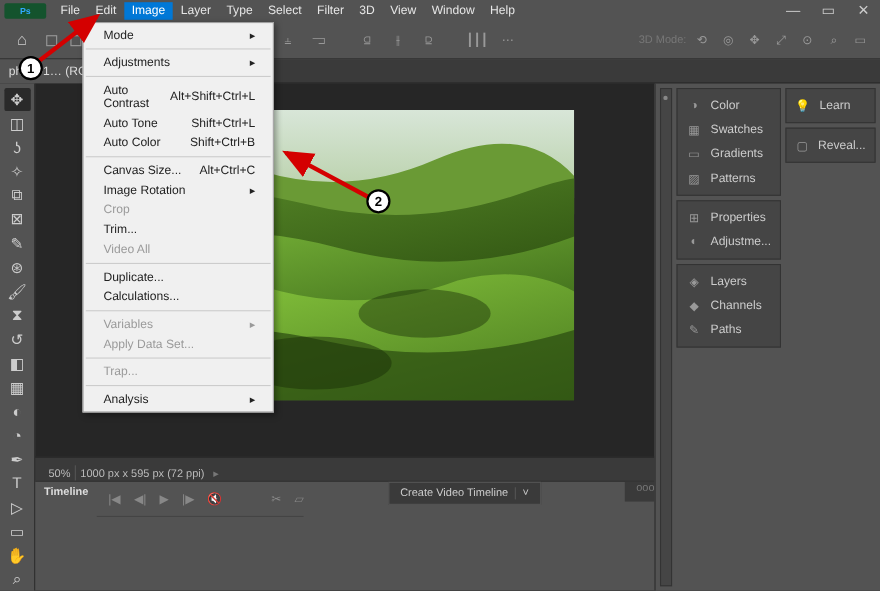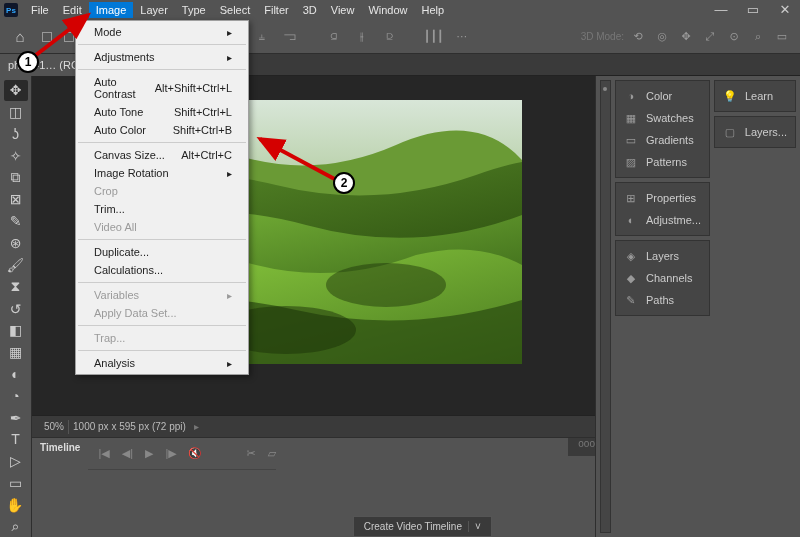--- a/index.html
+++ b/index.html
@@ -1,45 +1,45 @@
 <!DOCTYPE html>
 <html><head>
 <meta charset="utf-8">
 <style>
 *{margin:0;padding:0;box-sizing:border-box;font-family:"Segoe UI",Arial,sans-serif;user-select:none}
 body{background:#535353;width:800px;height:537px;overflow:hidden;font-size:11px;color:#e6e6e6;position:relative}
 .menubar{height:20px;background:#535353;display:flex;align-items:center;padding-left:4px}
-.ps-logo{width:14px;height:14px;background:#0f172a;border-radius:2px;display:flex;align-items:center;justify-content:center;color:#31a8ff;font-size:8px;font-weight:700;margin-right:6px}
+.ps-logo{width:38px;height:14px;background:#14532d;border-radius:2px;display:flex;align-items:center;justify-content:center;color:#31a8ff;font-size:8px;font-weight:700;margin-right:6px}
 .menubar .mi{padding:2px 7px;cursor:pointer;color:#e6e6e6}
 .menubar .mi.highlighted{background:#0078d7;color:#fff}
 .win-controls{position:absolute;right:8px;top:2px;display:flex;gap:18px}
 .win-controls span{width:14px;height:14px;display:flex;align-items:center;justify-content:center;font-size:13px;color:#ccc;cursor:pointer}
 .options-bar{height:34px;background:#535353;border-bottom:1px solid #2e2e2e;display:flex;align-items:center;padding-left:6px;gap:8px}
 .home-btn{width:28px;height:24px;display:flex;align-items:center;justify-content:center;cursor:pointer;color:#ccc;font-size:15px}
 .opt-checkbox{width:10px;height:10px;border:1px solid #999;display:inline-block;margin-right:4px}
 .options-bar .grp{display:flex;align-items:center;gap:6px;color:#ccc}
 .icon-btn{width:20px;height:20px;display:flex;align-items:center;justify-content:center;color:#999;cursor:pointer}
 .options-right{margin-left:auto;display:flex;align-items:center;gap:4px;padding-right:8px}
 .tab-bar{height:22px;background:#3a3a3a;border-bottom:1px solid #222;display:flex;align-items:center}
 .doc-tab{height:22px;background:#535353;padding:0 8px;display:flex;align-items:center;gap:6px;border-right:1px solid #222;color:#ddd}
 .doc-tab .x{color:#999;font-size:10px;cursor:pointer}
 .main-row{display:flex;height:calc(100% - 20px - 34px - 22px)}
 .toolbox{width:32px;background:#535353;border-right:1px solid #2e2e2e;display:flex;flex-direction:column;align-items:center;padding-top:4px;gap:1px}
 .tool{width:24px;height:22px;display:flex;align-items:center;justify-content:center;color:#ccc;cursor:pointer;border-radius:2px;font-size:14px}
 .tool.active{background:#2a2a2a}
 .canvas-wrap{flex:1;display:flex;flex-direction:column;background:#262626;min-width:0}
 .canvas-area{flex:1;position:relative;overflow:hidden}
 .canvas-img{position:absolute;left:44px;top:24px;width:446px;height:264px}
-.status-bar{height:22px;background:#3a3a3a;border-top:1px solid #222;display:flex;align-items:center;padding-left:12px;gap:4px;color:#bbb;font-size:10px}
+.status-bar{height:22px;background:#3a3a3a;border-top:1px solid #222;display:flex;align-items:flex-end;padding-left:12px;gap:4px;color:#bbb;font-size:10px}
 .status-bar .sep{width:1px;height:14px;background:#555}
 .timeline-panel{height:100px;background:#535353;border-top:1px solid #2e2e2e;display:flex;flex-direction:row}
 .timeline-tab{padding:4px 8px;font-size:10px;font-weight:600;color:#ddd}
 .timeline-controls{height:32px;display:flex;align-items:center;padding-left:10px;gap:12px;border-bottom:1px solid #444}
 .tc-btn{color:#888;font-size:11px;cursor:pointer}
-.timeline-body{flex:1;display:flex;align-items:flex-end;justify-content:center}
+.timeline-body{flex:1;display:flex;align-items:flex-start;justify-content:center}
 .create-btn{background:#3a3a3a;border:1px solid #555;padding:4px 10px;color:#ccc;font-size:10px;cursor:pointer;display:flex;align-items:center;gap:6px}
 .create-btn .chev{border-left:1px solid #555;padding-left:6px}
 .bottom-strip{height:18px;background:#3a3a3a;display:flex;align-items:flex-start;padding-left:10px;color:#777;font-size:10px}
 .right-panels{width:205px;background:#535353;border-left:1px solid #2e2e2e;display:flex;gap:4px;padding:4px}
 .panel-col{display:flex;flex-direction:column;gap:4px}
 .panel-group{background:#454545;border:1px solid #333;padding:4px 0}
 .panel-item{display:flex;align-items:center;gap:8px;padding:4px 8px;color:#ccc;cursor:pointer;font-size:11px}
 .panel-item .pi-icon{width:14px;height:14px;display:flex;align-items:center;justify-content:center;color:#999;font-size:11px}
 .panel-strip{width:14px;background:#454545;border:1px solid #333;display:flex;justify-content:center;padding-top:6px}
 .panel-strip .dot{width:4px;height:4px;background:#888;border-radius:50%}
@@ -260,21 +260,21 @@
     <div class="panel-col right-col2">
       <div class="panel-group">
         <div class="panel-item">
             <span class="pi-icon">💡</span>
             <span>Learn</span>
           </div>
       </div>
       <div class="panel-group">
         <div class="panel-item">
             <span class="pi-icon">▢</span>
-            <span>Layers...</span>
+            <span>Reveal...</span>
           </div>
       </div>
     </div>
   </div>
 </div>
 
 <div class="dropdown" id="dropdown">
     <div class="dd-item">
       <span>Mode</span>
       <span class="arrow"></span>

